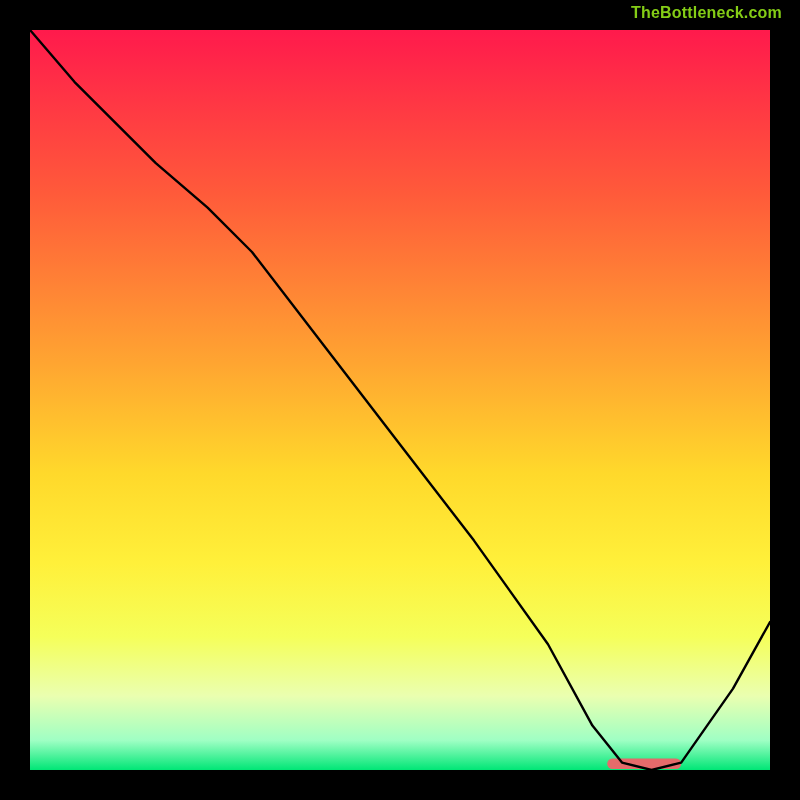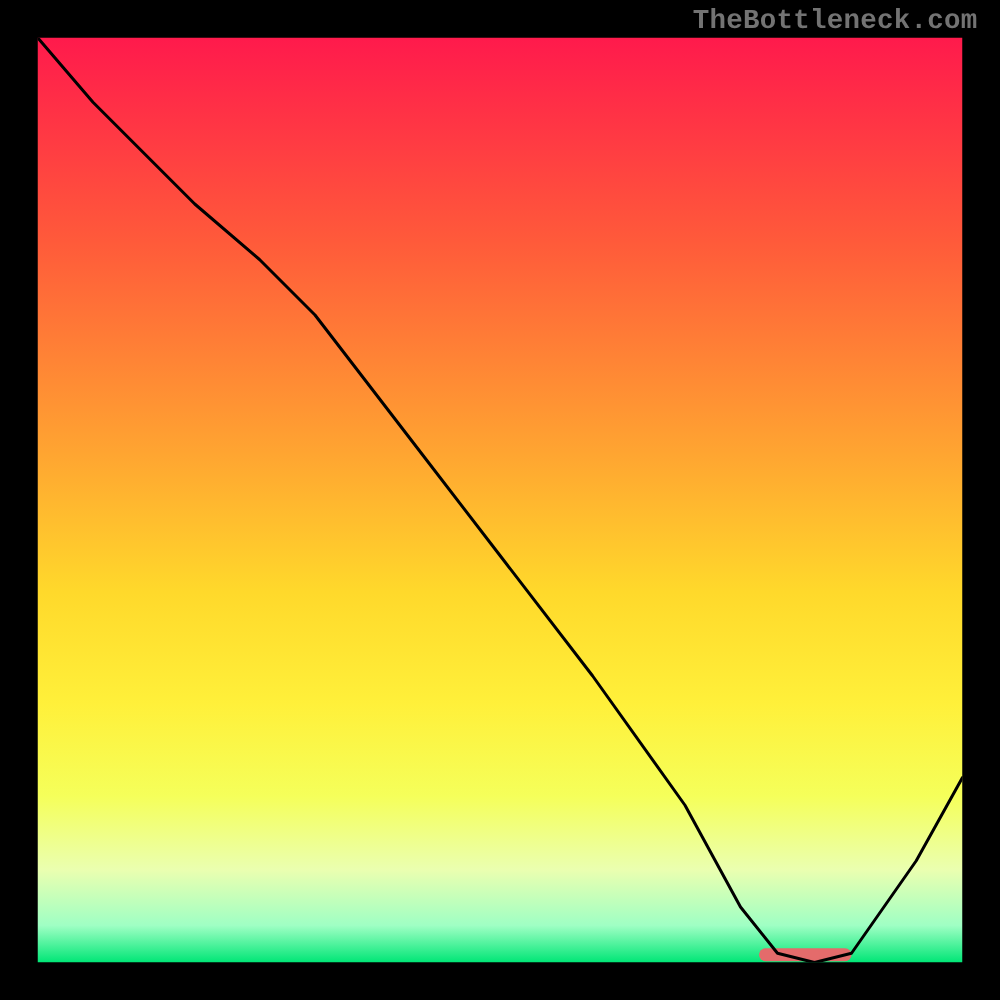--- a/index.html
+++ b/index.html
@@ -13,26 +13,25 @@
   }
   .wrap {
     position: relative;
     width: 800px;
     height: 800px;
   }
   .watermark {
     position: absolute;
     top: 4px;
     right: 18px;
-    color: #737373;
-    font-size: 22px;
+    color: #84cc16;
+    font-size: 16px;
     font-weight: 600;
     letter-spacing: 0.2px;
     user-select: none;
-    font-family: Liberation Mono, monospace;
   }
   .plot-area {
     position: absolute;
     left: 30px;
     top: 30px;
     width: 740px;
     height: 740px;
   }
   svg {
     display: block;

